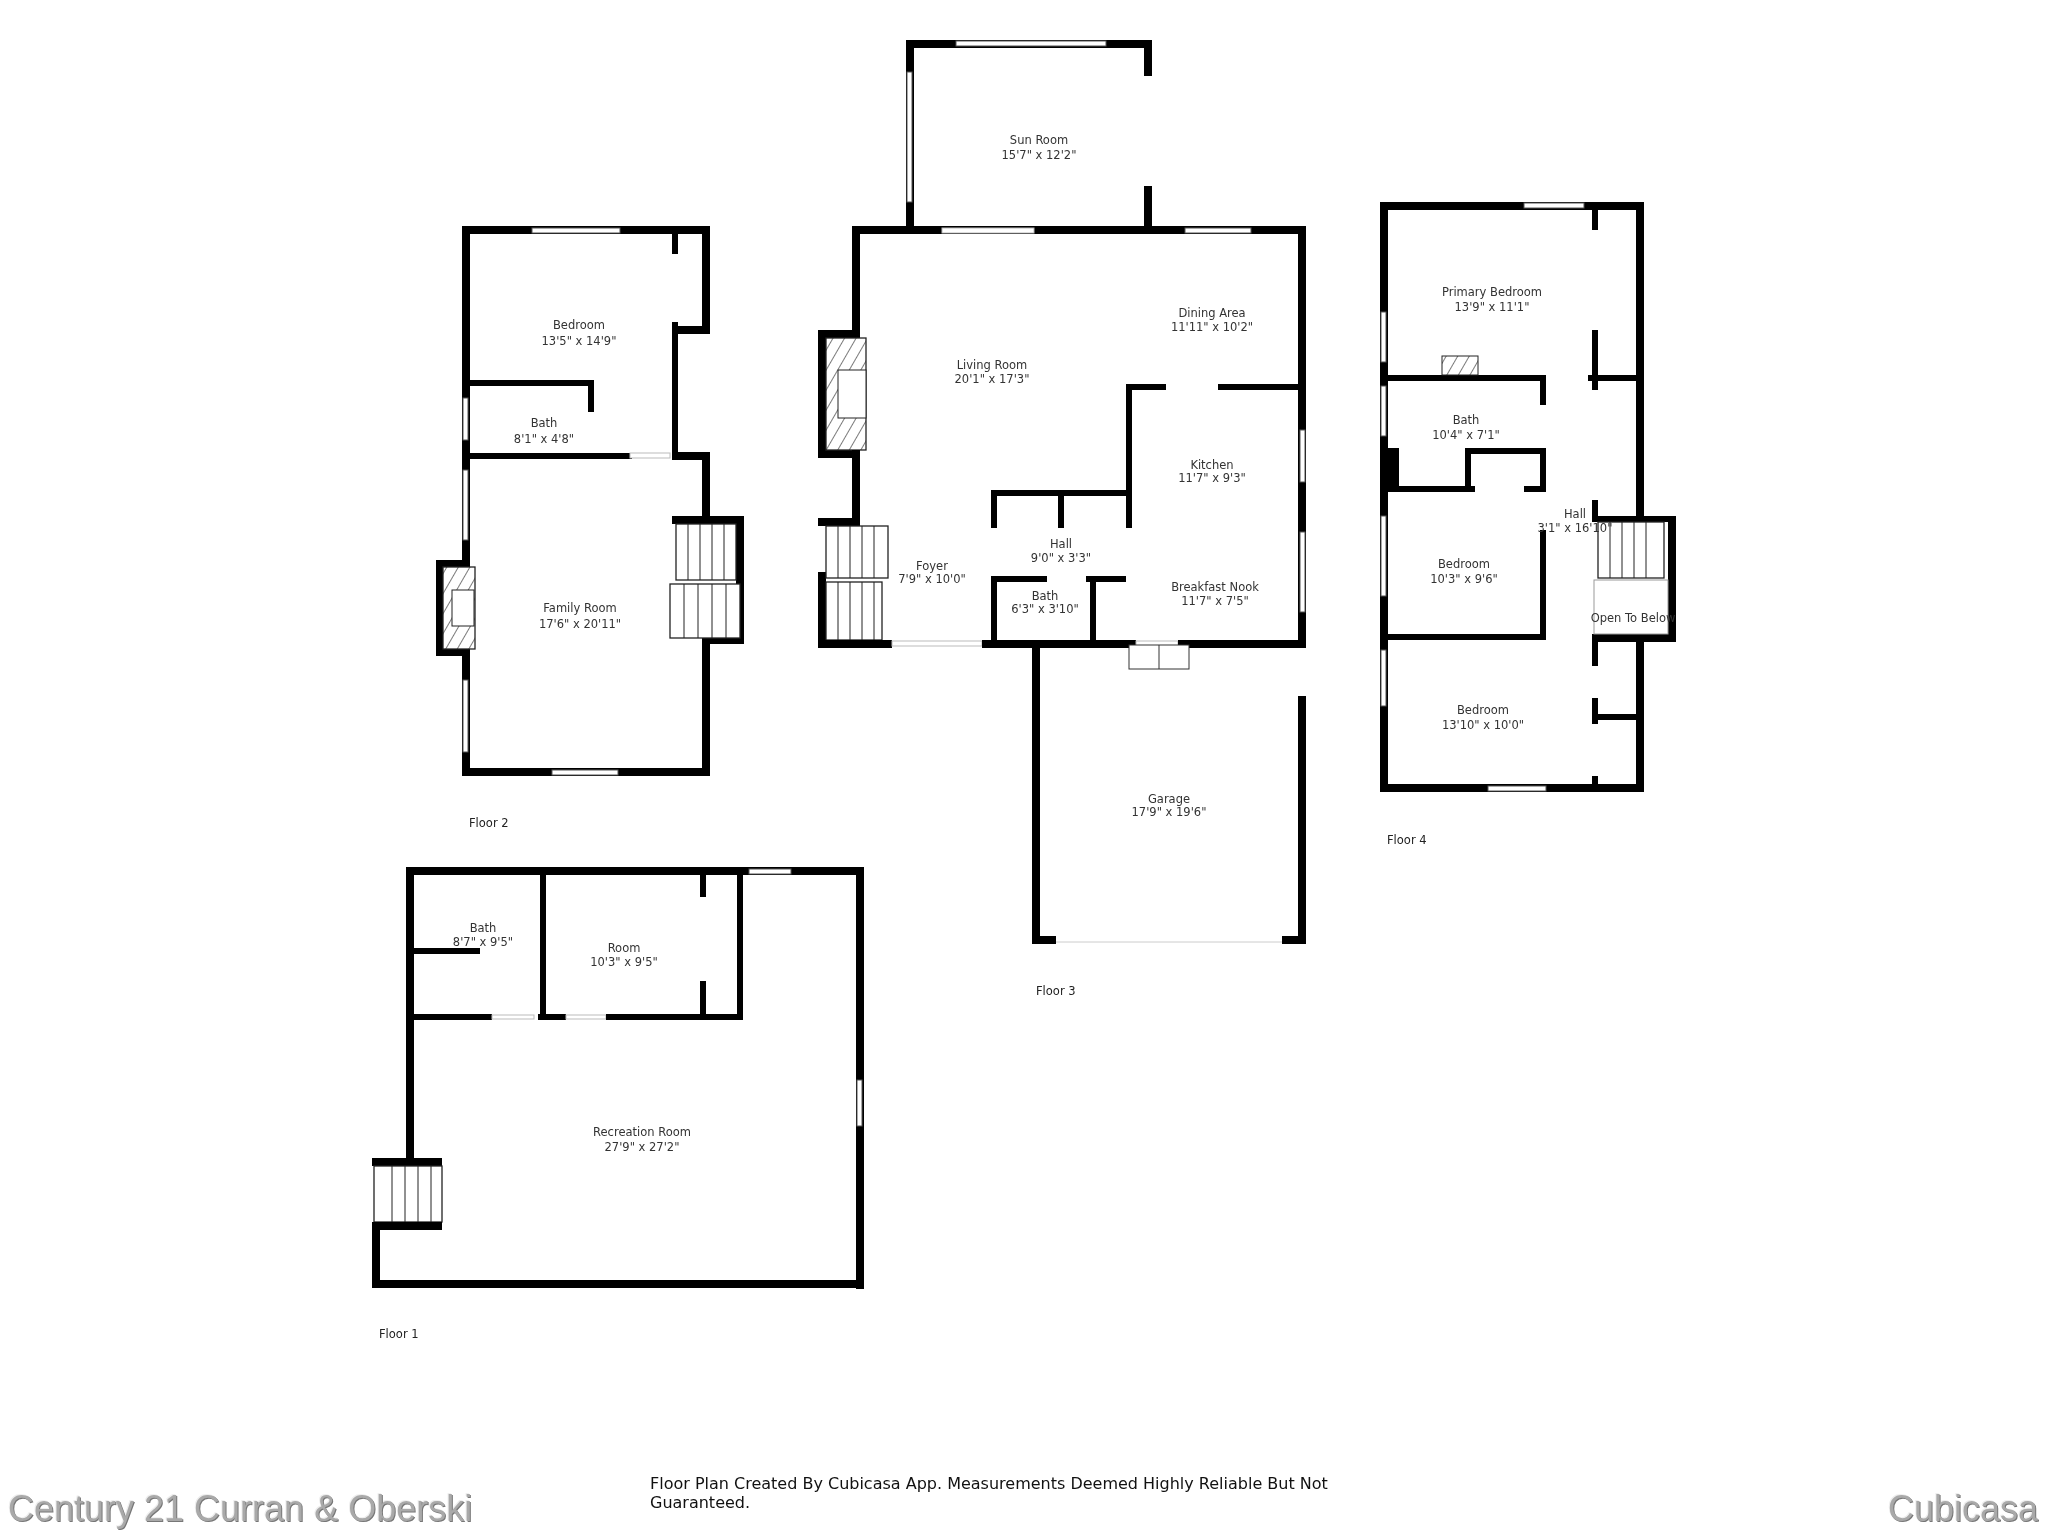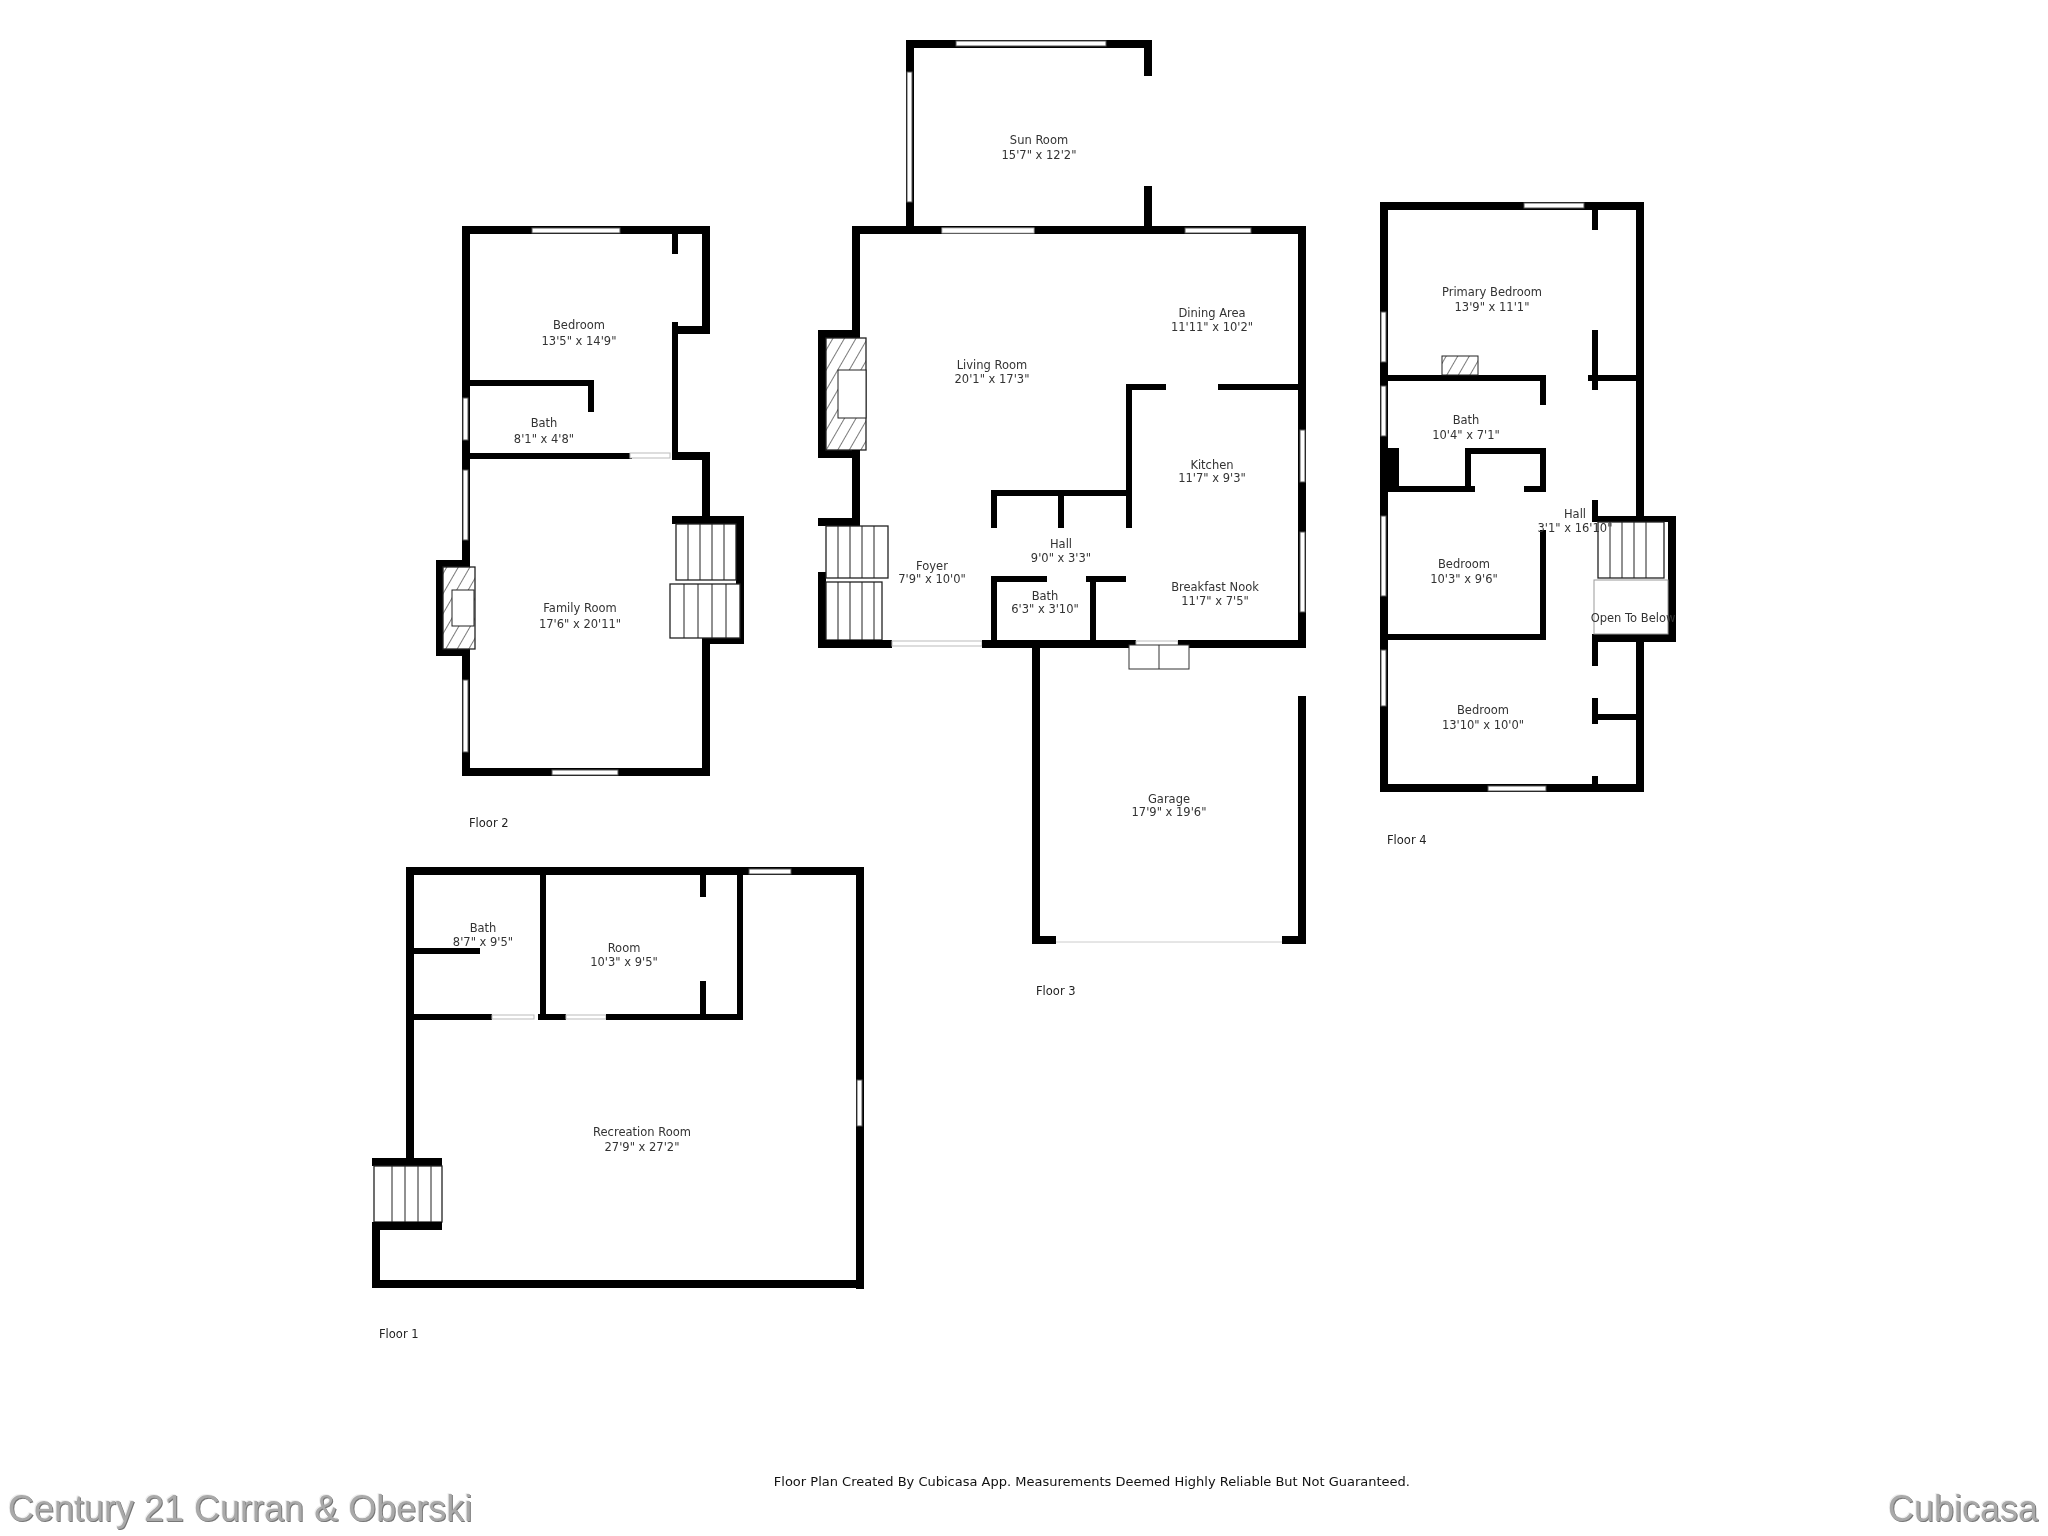--- a/index.html
+++ b/index.html
@@ -5,21 +5,21 @@
   html, body { margin:0; padding:0; background:#ffffff; }
   body { width:2048px; height:1536px; position:relative; overflow:hidden; font-family:"DejaVu Sans","Liberation Sans",sans-serif; }
   #plan { position:absolute; left:0; top:0; width:2048px; height:1536px; }
   .wall { fill:#000; }
   .win { fill:#fff; stroke:#555; stroke-width:1; }
   .door { fill:#fff; stroke:#bbb; stroke-width:1; }
   .stair { fill:#fff; stroke:#222; stroke-width:1.3; }
   .hatch { fill:url(#hatch); stroke:#222; stroke-width:1.3; }
   .rtext { font-family:"DejaVu Sans","Liberation Sans",sans-serif; font-size:11.5px; fill:#333; text-anchor:middle; }
   .ftext { font-family:"DejaVu Sans","Liberation Sans",sans-serif; font-size:11.5px; fill:#222; }
-  .footer-note { position:absolute; left:650px; top:1474px; width:760px; text-align:right; font-family:"DejaVu Sans","Liberation Sans",sans-serif; font-size:13px; color:#111; }
+  .footer-note { position:absolute; left:650px; top:1474px; width:760px; text-align:left; font-family:"DejaVu Sans","Liberation Sans",sans-serif; font-size:16px; color:#111; }
   .wm { position:absolute; font-family:"Liberation Sans",sans-serif; color:#a9a9a9; font-size:36px; text-shadow:1px 1px 0 #777, -1px -1px 0 #eee; }
   .wm-left { left:8px; top:1488px; }
   .wm-right { right:10px; top:1488px; }
 </style>
 </head>
 <body>
 
 <svg id="plan" viewBox="0 0 2048 1536" xmlns="http://www.w3.org/2000/svg">
   <defs>
     <pattern id="hatch" patternUnits="userSpaceOnUse" width="10" height="10" patternTransform="rotate(30)">

